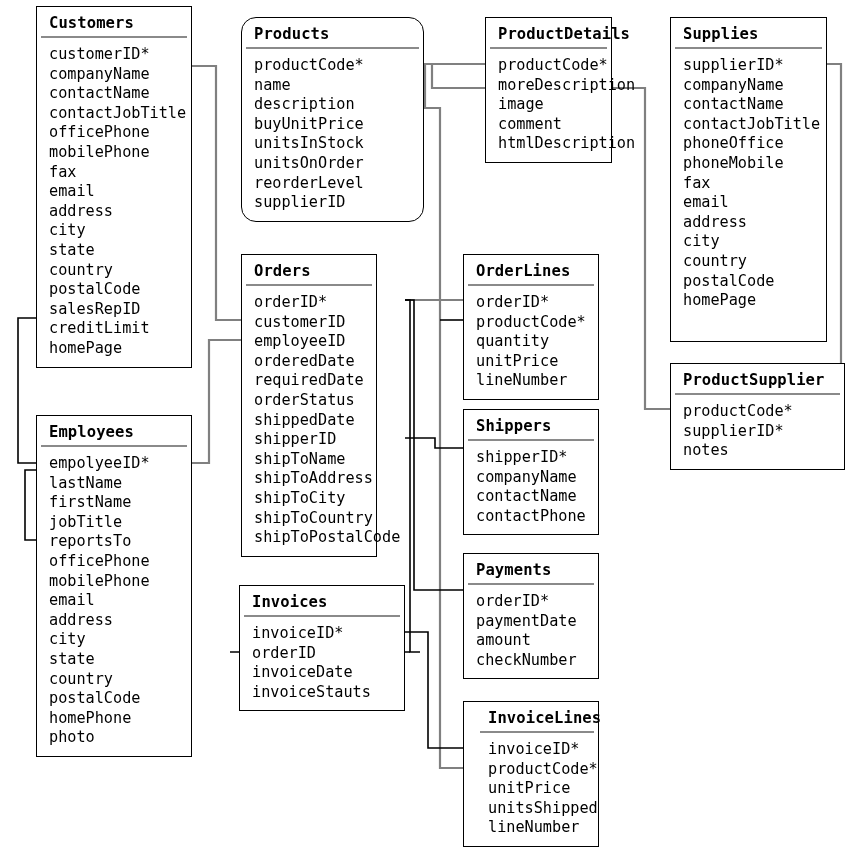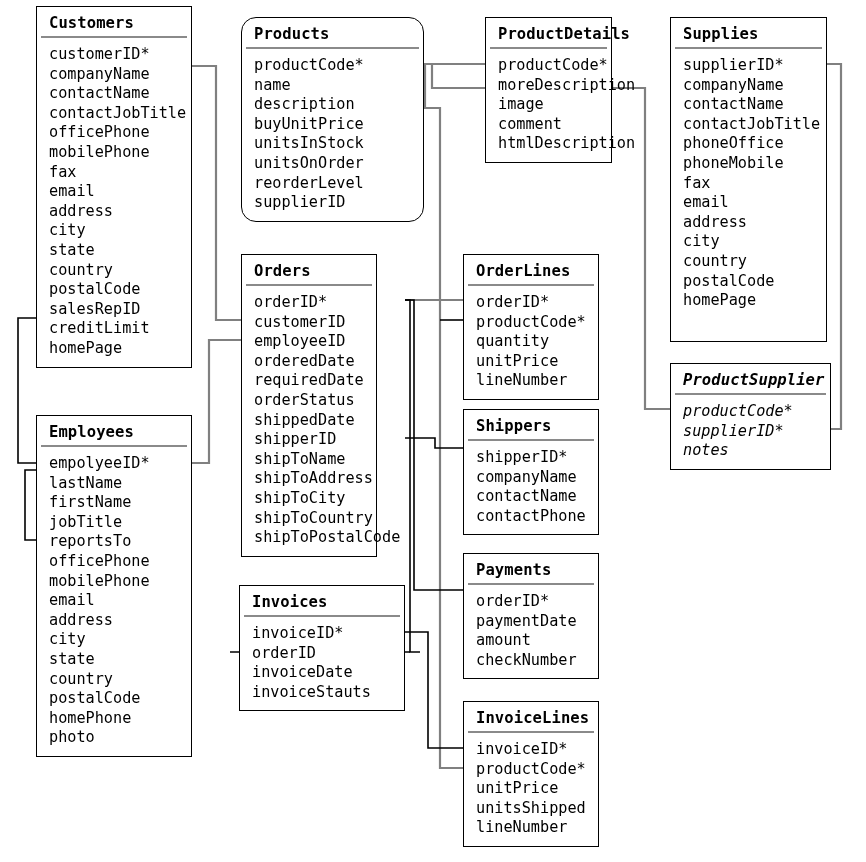--- a/index.html
+++ b/index.html
@@ -202,21 +202,21 @@
   <div class="entity" style="left:463px; top:409px; width:136px;">
     <div class="entity-header">Shippers</div>
     <div class="entity-attrs">
       <div class="attr">shipperID*</div>
       <div class="attr">companyName</div>
       <div class="attr">contactName</div>
       <div class="attr">contactPhone</div>
     </div>
   </div>
 
-  <div class="entity" style="left:670px; top:363px; width:161px;font-style:italic;">
+  <div class="entity" style="left:670px; top:363px; width:175px;">
     <div class="entity-header">ProductSupplier</div>
     <div class="entity-attrs">
       <div class="attr">productCode*</div>
       <div class="attr">supplierID*</div>
       <div class="attr">notes</div>
     </div>
   </div>
 
   <div class="entity" style="left:36px; top:415px; width:156px;">
     <div class="entity-header">Employees</div>
@@ -252,21 +252,21 @@
   <div class="entity" style="left:463px; top:553px; width:136px;">
     <div class="entity-header">Payments</div>
     <div class="entity-attrs">
       <div class="attr">orderID*</div>
       <div class="attr">paymentDate</div>
       <div class="attr">amount</div>
       <div class="attr">checkNumber</div>
     </div>
   </div>
 
-  <div class="entity" style="left:463px; top:701px; width:136px;">
+  <div class="entity" style="left:463px; top:701px; width:136px;padding-left:12px;">
     <div class="entity-header">InvoiceLines</div>
     <div class="entity-attrs">
       <div class="attr">invoiceID*</div>
       <div class="attr">productCode*</div>
       <div class="attr">unitPrice</div>
       <div class="attr">unitsShipped</div>
       <div class="attr">lineNumber</div>
     </div>
   </div>
 

